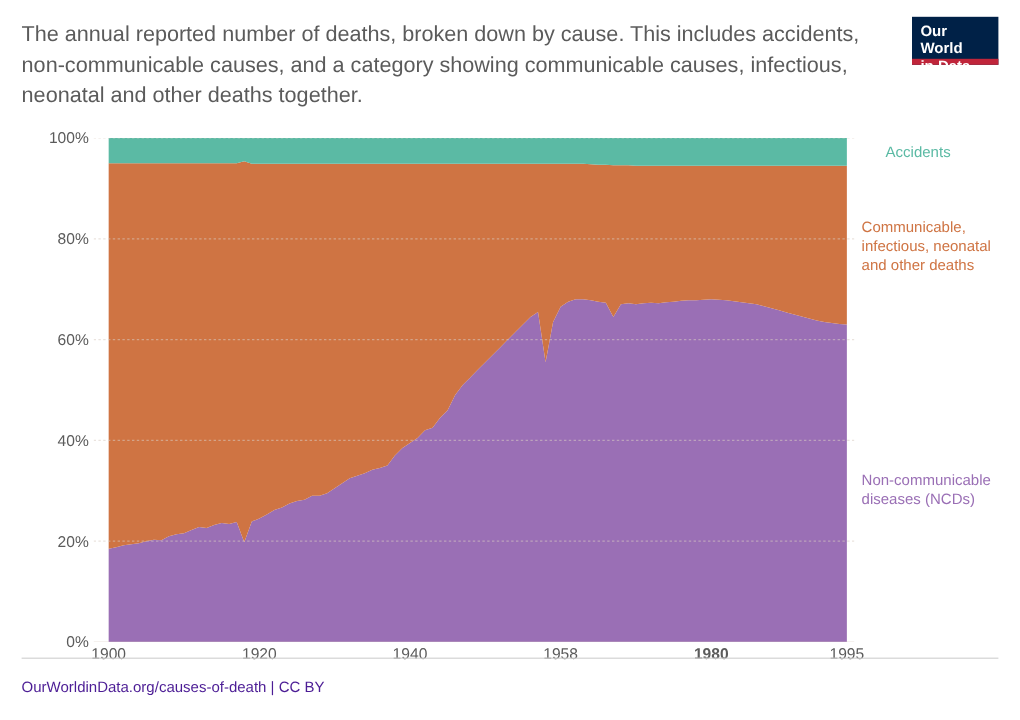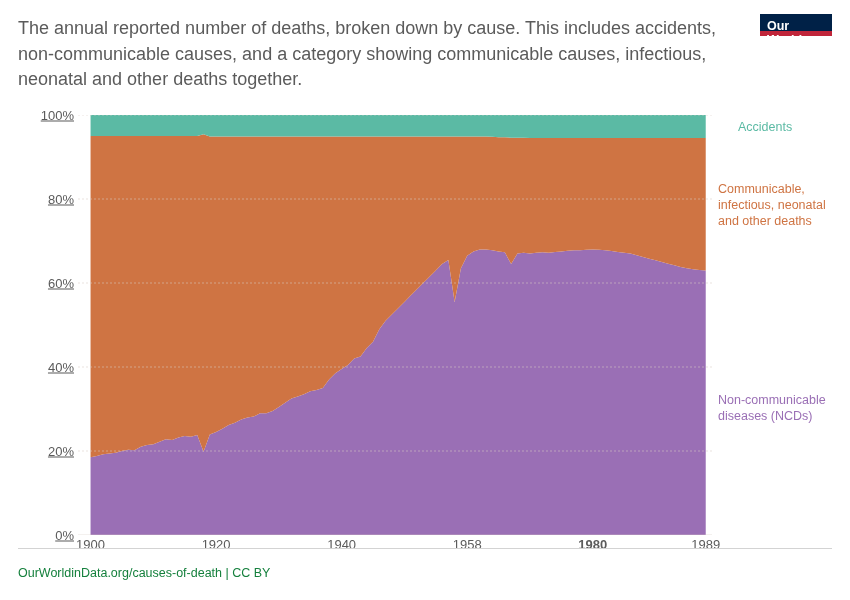--- a/index.html
+++ b/index.html
@@ -39,21 +39,21 @@
     line-height: 1.42;
     color: #5b5b5b;
     margin: 0;
     max-width: 710px;
   }
   .owid-logo {
     position: absolute;
     top: -2px;
     right: 0;
     width: 72px;
-    height: 22px;
+    height: 40px;
     background: #002147;
     color: #ffffff;
     font-weight: bold;
     font-size: 12.5px;
     line-height: 1.15;
     padding: 5px 6px 0 7px;
     box-sizing: border-box;
     border-bottom: 5px solid #c0253a;
   }
   
@@ -81,21 +81,20 @@
     height: 436px;
   }
   .y-tick {
     position: absolute;
     right: 0;
     transform: translateY(-50%);
     font-size: 13px;
     color: #5b5b5b;
     text-align: left;
     white-space: nowrap;
-    text-decoration: underline;
   }
   .x-axis {
     position: absolute;
     left: 60px;
     top: 426px;
     width: 634px;
     height: 24px;
   }
   .x-tick {
     position: absolute;
@@ -125,21 +124,21 @@
     color: #5b5b5b;
     display: flex;
     justify-content: space-between;
     align-items: center;
   }
   .footer b {
     color: #1d1d1d;
     font-weight: bold;
   }
   .footer .right {
-    color: #15803d;
+    color: #4c1d95;
   }
 </style>
 </head>
 <body>
 
 <div class="page">
 
   <div class="header">
     <p class="subtitle">The annual reported number of deaths, broken down by cause. This includes accidents, non-communicable causes, and a category showing communicable causes, infectious, neonatal and other deaths together.</p>
     <div class="owid-logo">
@@ -175,21 +174,21 @@
             <line x1="0" x2="634" y1="0" y2="0" stroke="#d9ccc4" stroke-width="1" stroke-dasharray="2,2"></line>
           </g>
         </svg>
     </div>
     <div class="x-axis">
         <div class="x-tick" style="left: 12.5545px;">1900</div>
         <div class="x-tick" style="left: 138.099px;">1920</div>
         <div class="x-tick" style="left: 263.644px;">1940</div>
         <div class="x-tick" style="left: 389.188px;">1958</div>
         <div class="x-tick" style="left: 514.733px; font-weight: bold;">1980</div>
-        <div class="x-tick" style="left: 627.723px;">1989</div>
+        <div class="x-tick" style="left: 627.723px;">1995</div>
       </div>
 
     <div class="series-label" id="label-accidents" style="left:700px; top:12px; color:#5bbaa4;margin-left:20px;">Accidents</div>
     <div class="series-label" id="label-ncds" style="left:700px; top:285px; color:#9a6fb5;">Non-communicable diseases (NCDs)</div>
     <div class="series-label" id="label-communicable" style="left:700px; top:74px; color:#cf7443;">Communicable, infectious, neonatal and other deaths</div>
   </div>
 
   <div class="footer">
     <div class="right">OurWorldinData.org/causes-of-death | CC BY</div>
   </div>

